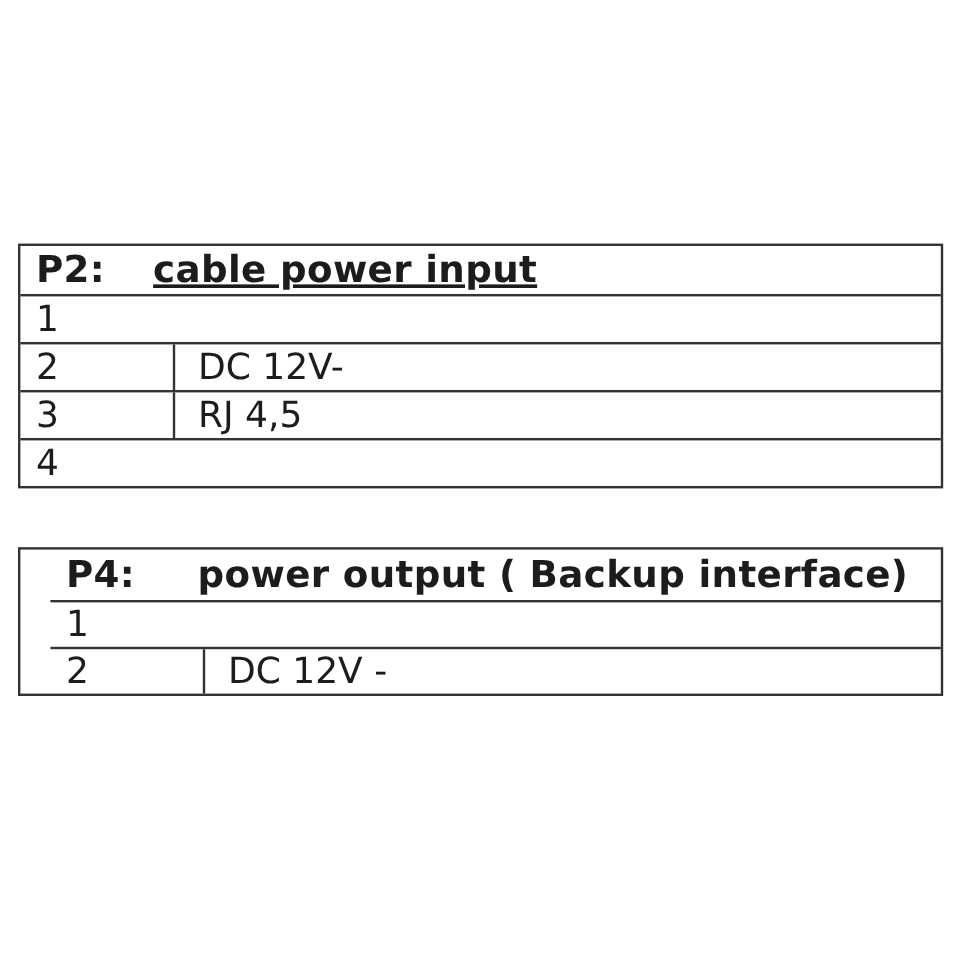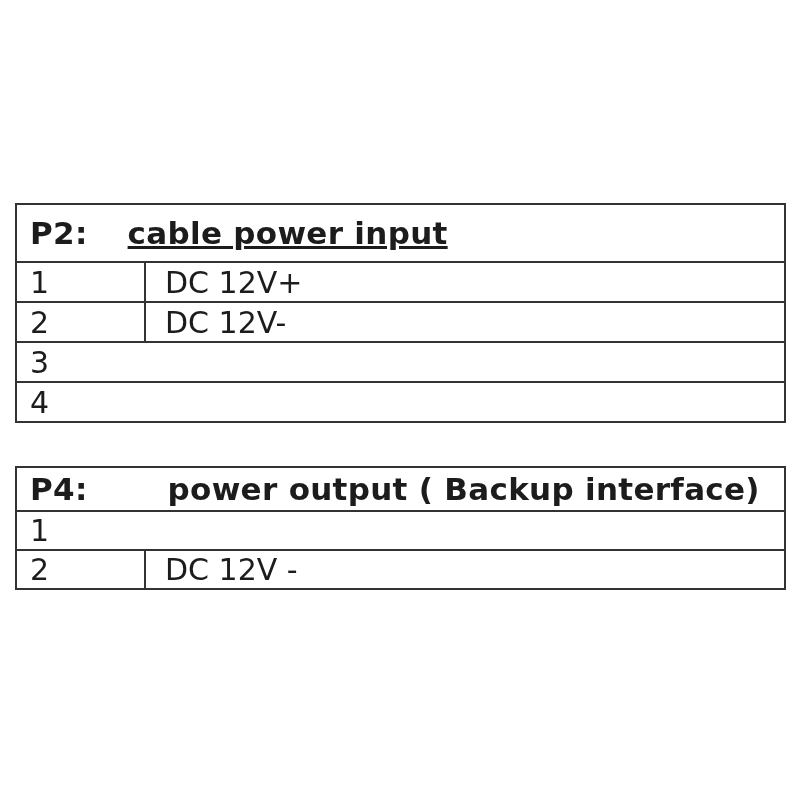--- a/index.html
+++ b/index.html
@@ -20,36 +20,36 @@
   }
   .pin-table {
     position: absolute;
     left: 15px;
     width: 771px;
     box-sizing: border-box;
     border: 2px solid #333333;
     background: #ffffff;
   }
   .t1 { top: 203px; }
-  .t2 { top: 466px; }
+  .t2 { top: 456px; padding-left: 25px; }
 
   .thead {
     display: flex;
     align-items: center;
     font-weight: 700;
     font-size: 31px;
     letter-spacing: 0.3px;
     white-space: pre;
   }
-  .t1 .thead { height: 56px; }
+  .t1 .thead { height: 40px; }
   .t2 .thead { height: 42px; }
 
   .head-label { padding-left: 13px; }
   .t1 .head-title { margin-left: 40px; text-decoration: underline; }
-  .t2 .head-title { margin-left: 80px; }
+  .t2 .head-title { margin-left: 52px; }
 
   .trow {
     display: flex;
     border-top: 2px solid #333333;
   }
   .t1 .trow { height: 38px; }
   .t2 .trow { height: 37px; }
 
   .cell {
     display: flex;
@@ -74,28 +74,28 @@
 
 <div class="sheet">
 
   <section class="pin-table t1">
     <header class="thead">
       <span class="head-label">P2:</span>
       <span class="head-title">cable power input</span>
     </header>
     <div class="trow">
       <div class="cell pin">1</div>
-      <div class="cell desc">DC 12V+</div>
     </div>
     <div class="trow">
       <div class="cell pin">2</div>
       <div class="cell desc">DC 12V-</div>
     </div>
     <div class="trow">
       <div class="cell pin">3</div>
+      <div class="cell desc">RJ 4,5</div>
     </div>
     <div class="trow">
       <div class="cell pin">4</div>
     </div>
   </section>
 
   <section class="pin-table t2">
     <header class="thead">
       <span class="head-label">P4:</span>
       <span class="head-title">power output ( Backup interface)</span>

